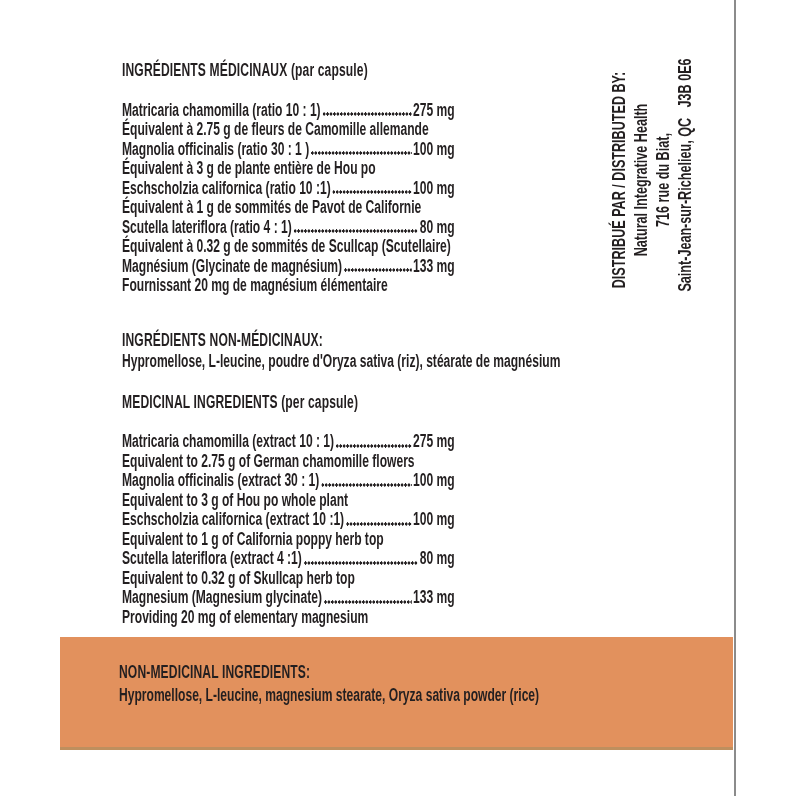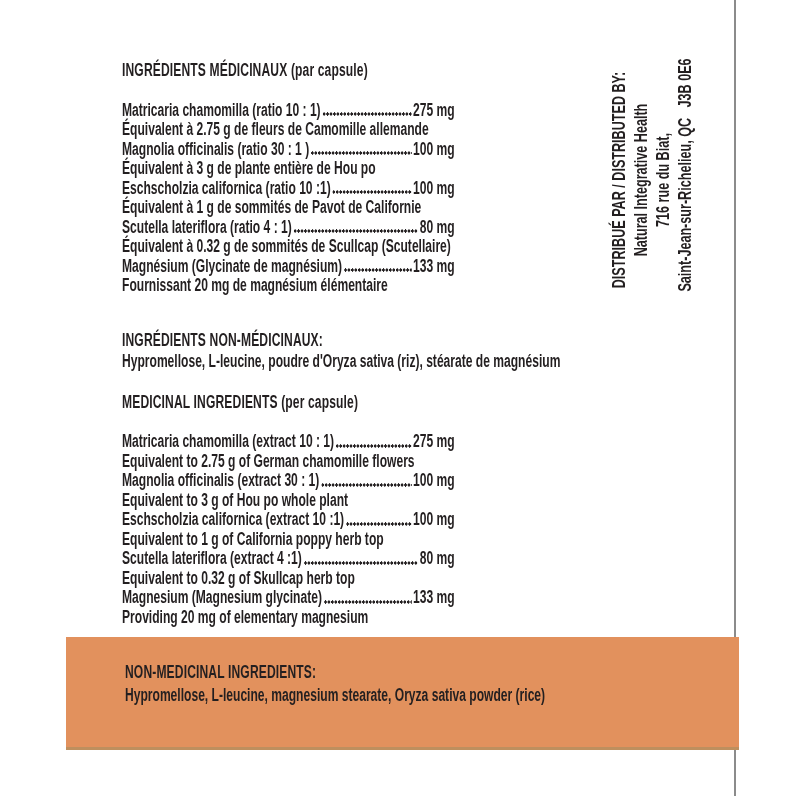--- a/index.html
+++ b/index.html
@@ -50,21 +50,21 @@
     background-size: 5px 6px;
     background-repeat: repeat-x;
   }
   .gap-35 { margin-top: 35px; }
   .gap-21 { margin-top: 21px; }
   .sub-line { margin-top: 2px; white-space: nowrap; }
 
   
   .band {
     position: absolute;
-    left: 66px; top: 637px;
+    left: 60px; top: 637px;
     width: 673px; height: 113px;
     background: #E2915D;
     border-bottom: 3px solid #BE8F5E;
     padding-left: 8px;
   }
   .band-inner {
     position: absolute;
     left: 59px; top: 26px;
     width: 612px;
     transform: scaleX(0.69);

